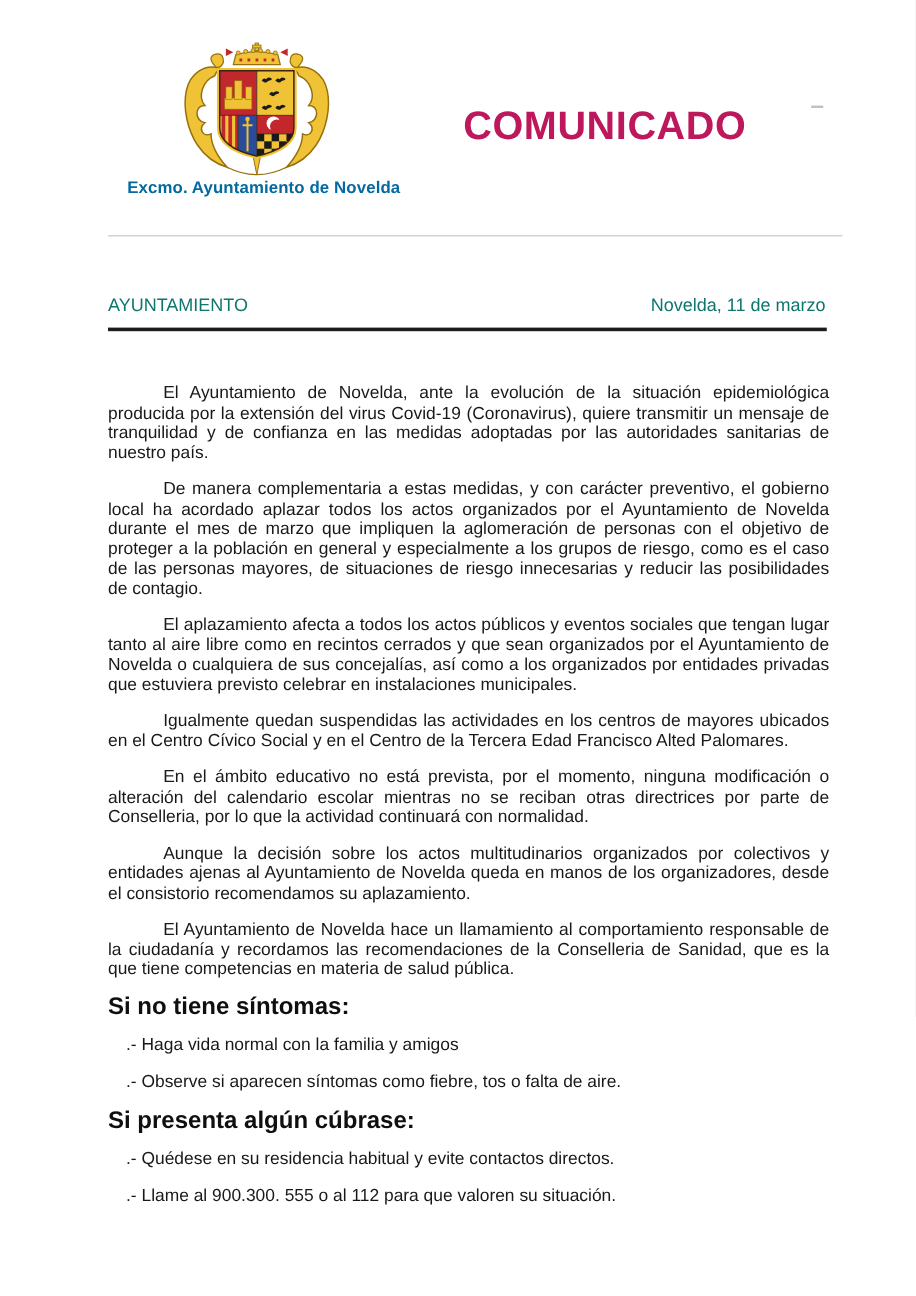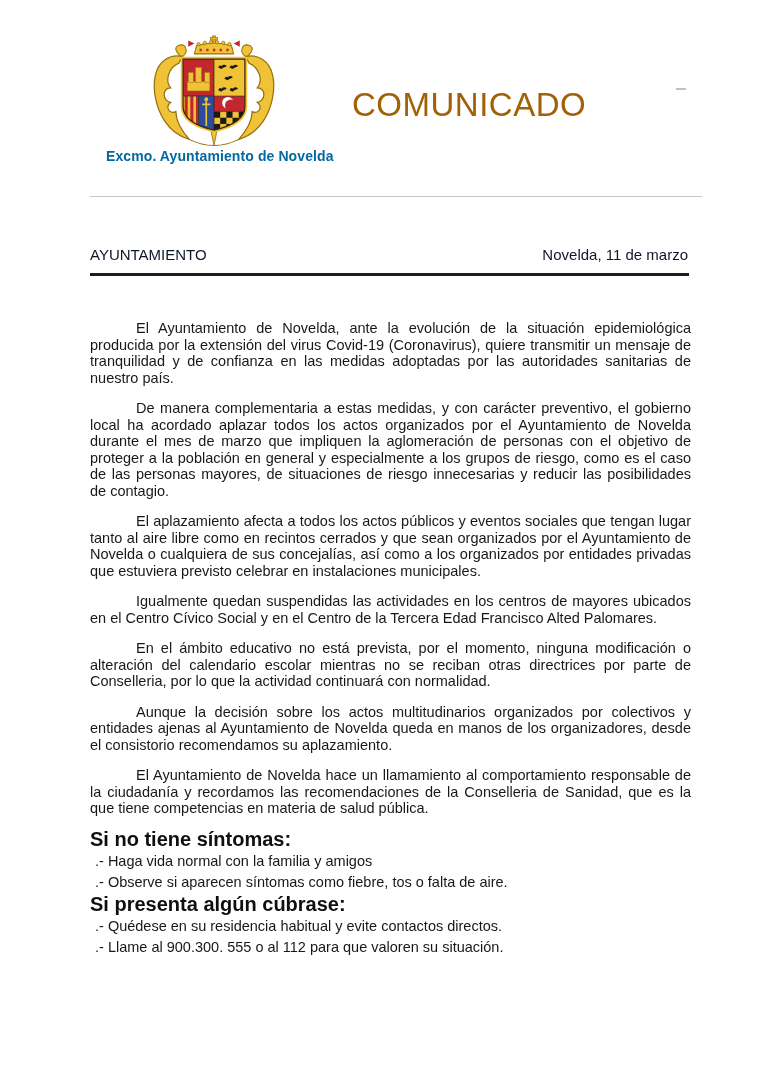--- a/index.html
+++ b/index.html
@@ -8,38 +8,38 @@
     font-family:"Liberation Sans",sans-serif;color:#1c1c1c;overflow:hidden;
     margin:0 auto;
   }
   
   .crest{position:absolute;left:146px;top:34px;}
   .crest-caption{
     position:absolute;left:106px;top:148px;font-weight:bold;font-size:14px;
     white-space:nowrap;letter-spacing:.1px;color:#0369a1;
   }
   .doc-title{
-    position:absolute;left:352px;top:80px;width:304px;
-    font-weight:normal;font-size:33px;line-height:50px;letter-spacing:.5px;color:#a16207;
+    position:absolute;left:352px;top:80px;width:304px;text-align:center;
+    font-weight:bold;font-size:33px;line-height:50px;letter-spacing:.5px;color:#be185d;
   }
   .artifact-dash{position:absolute;left:676px;top:88px;width:10px;height:2px;background:#9e9e9e;opacity:.65;}
   .rule-light{position:absolute;left:90px;top:196px;width:612px;height:1px;background:var(--rule-light,#c8c8c8);}
   
   .meta{
     position:absolute;left:90px;top:246px;width:598px;display:flex;
-    justify-content:space-between;font-size:15px;color:#0f172a;text-align:center;
+    justify-content:space-between;font-size:15px;color:#0f766e;text-align:center;
   }
   .rule-dark{position:absolute;left:90px;top:273px;width:599px;height:3px;background:var(--rule-dark,#1c1c1c);}
   
   .content{
     position:absolute;left:90px;top:320px;width:601px;
     font-size:14.5px;line-height:16.5px;text-align:justify;color:#181818;
   }
   .content p{margin:0 0 14px;text-indent:46px;}
-  .content p.item{text-indent:0;margin:5px;}
+  .content p.item{text-indent:0;margin:15px;}
   .content h3{font-size:20px;margin:0;line-height:17px;color:#0f0f0f;}
   .sec-b{margin-top:16px;}
 </style>
 </head>
 <body>
 
 <div class="page">
 
   <svg class="crest" width="136" height="116" viewBox="0 0 132 112" aria-hidden="true">
     <defs>

